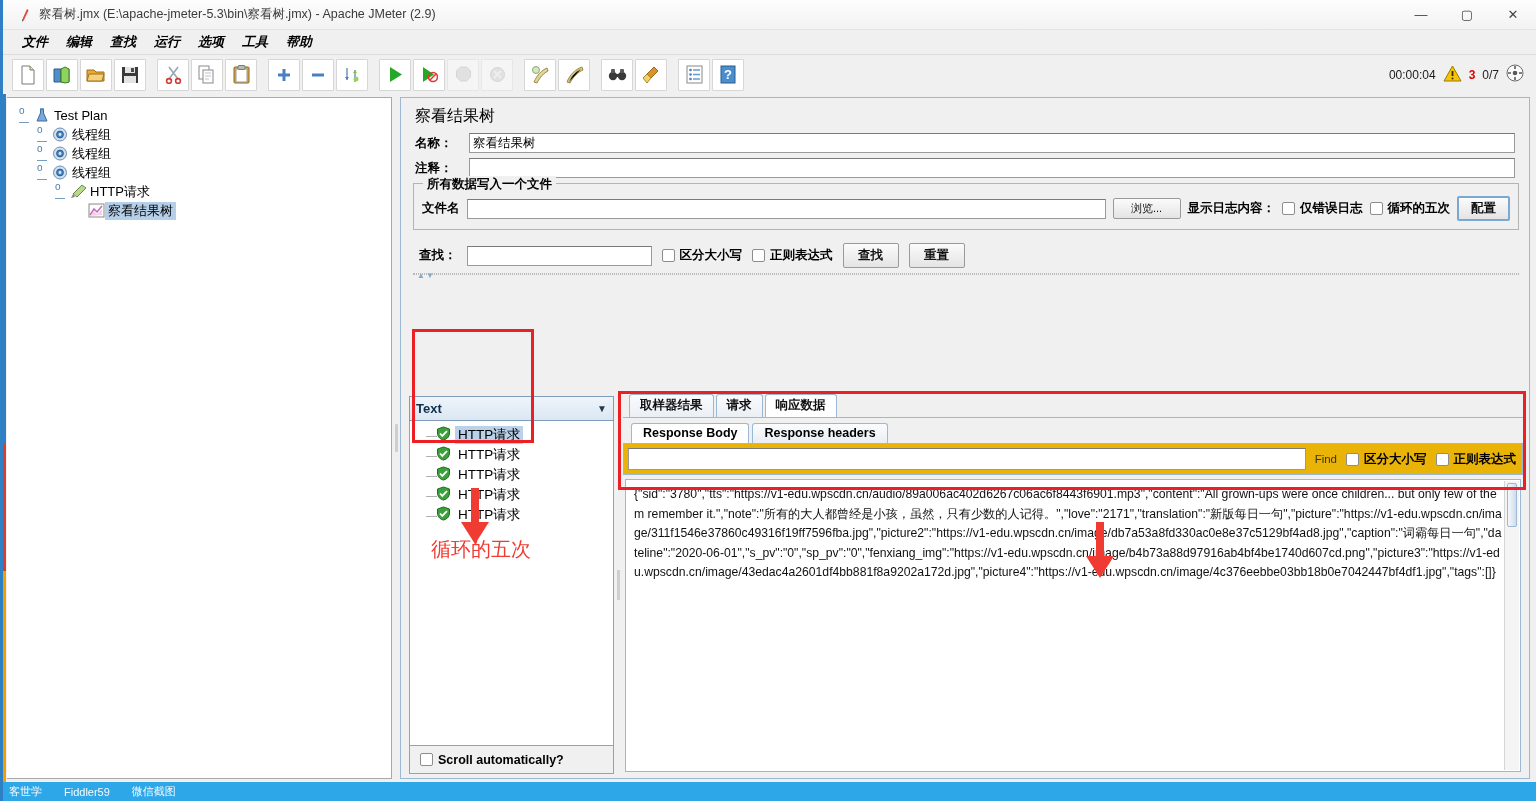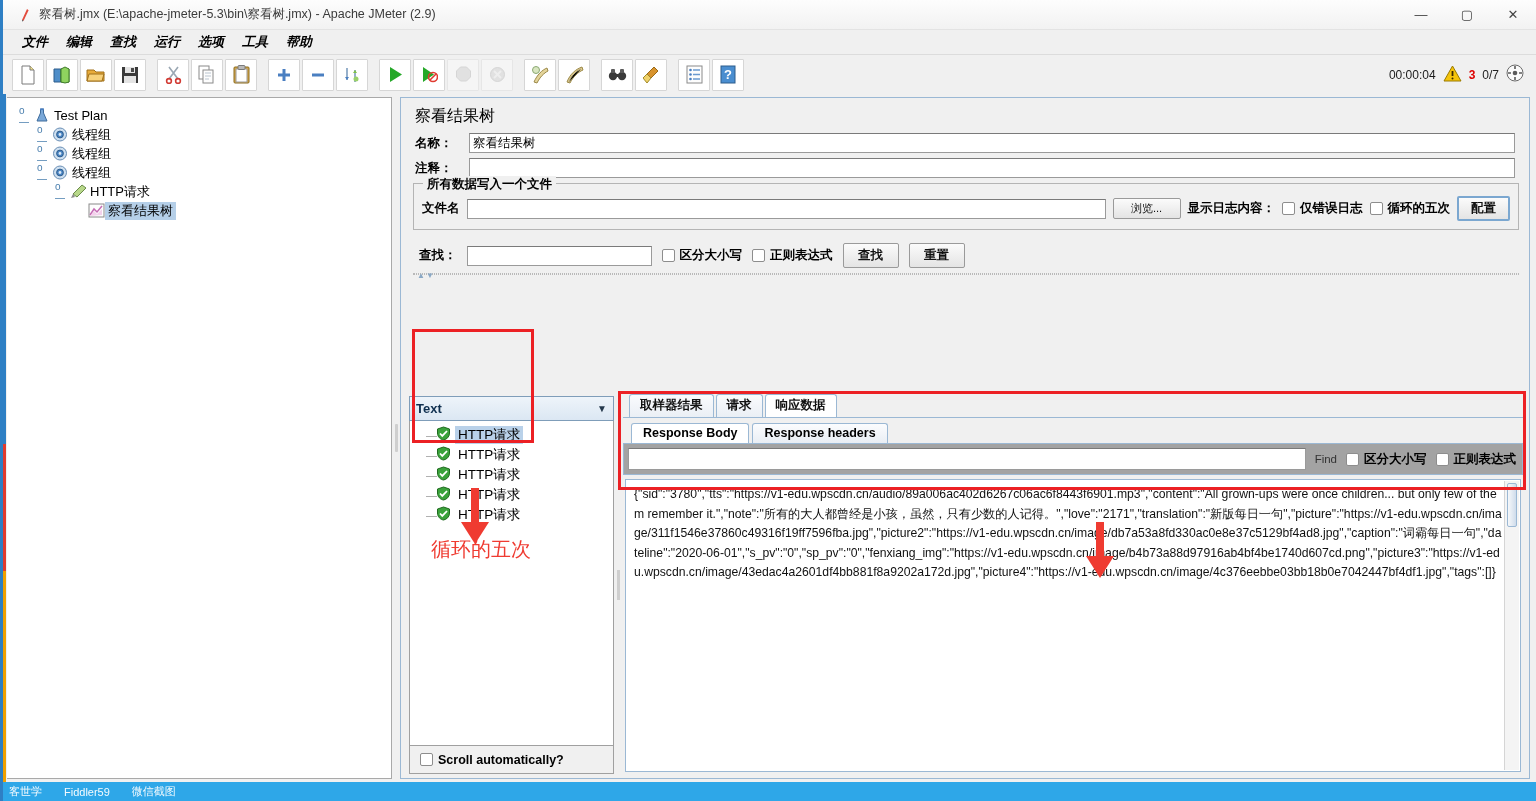--- a/index.html
+++ b/index.html
@@ -214,21 +214,21 @@
   .subtab {
     padding: 2px 11px 3px 11px; font-size: 12.5px; font-weight: bold;
     background: linear-gradient(#fbfcfe,#e9eef4);
     border: 1px solid #9bb8d4; border-bottom: none;
     border-radius: 3px 3px 0 0;
   }
   .subtab.active { background: #fff; color: #000; }
 
   .findbar {
     display: flex; align-items: center; gap: 9px;
-    background: #a3a3a3; padding: 4px 6px 4px 4px;
+    background: #eab308; padding: 4px 6px 4px 4px;
     border: 1px solid #9bb8d4; border-top: none;
   }
   .findbar .jtf { height: 22px; line-height: 20px; }
   .find-lbl { font-size: 11.5px; color: #333; }
 
   .resp-wrap { position: relative; flex: 1; padding: 4px 2px 2px 2px; background: #f0f0f0; }
   .resp-box {
     position: relative;
     border: 1px solid #9bb8d4; background: #fff;
     height: 100%;

